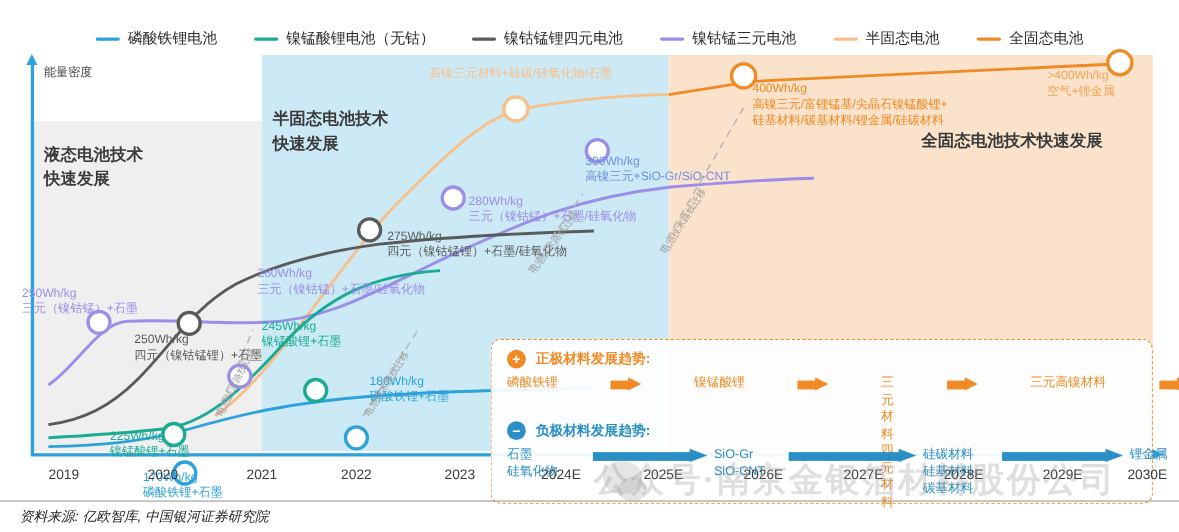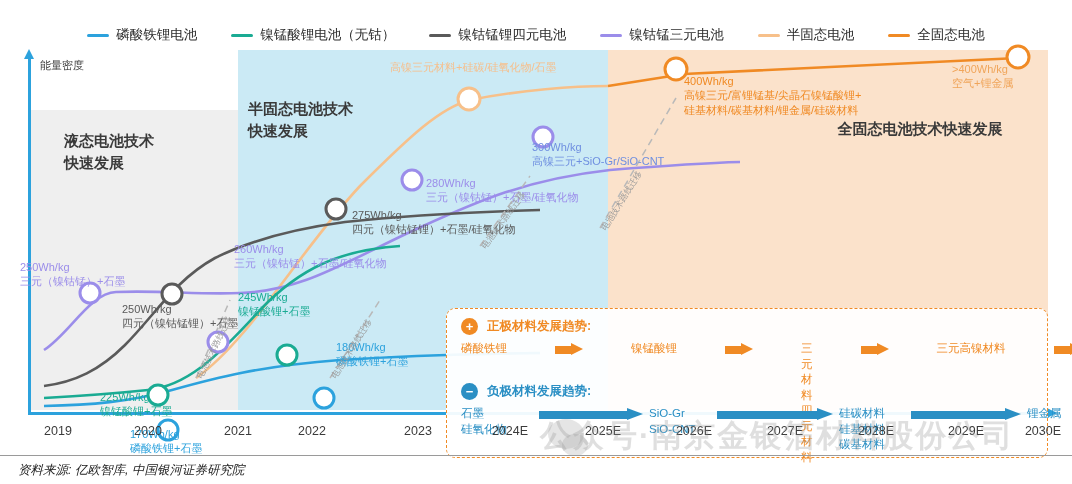--- a/index.html
+++ b/index.html
@@ -114,21 +114,21 @@
       <span>全固态电池</span>
     </div>
   </div>
 
   <div class="plot">
 
     <div class="band band-liquid"></div>
     <div class="band band-semi"></div>
     <div class="band band-solid"></div>
 
-    <div class="band-title" style="left:40px;top:80px;margin-left:24px;">
+    <div class="band-title" style="left:40px;top:80px;">
       <span>液态电池技术</span><br>
       <span>快速发展</span>
     </div>
     <div class="band-title" style="left:248px;top:24px;margin-top:24px;">
       <span>半固态电池技术</span><br>
       <span>快速发展</span>
     </div>
     <div class="band-title" style="left:920px;top:68px;transform:translateX(-50%);white-space:nowrap;">
       <span>全固态电池技术快速发展</span>
     </div>
@@ -297,21 +297,21 @@
         </div>
       </div>
 
     </div>
   </div>
 
   <div class="xticks">
     <span class="xtick" style="left:58px;">2019</span>
     <span class="xtick" style="left:148px;">2020</span>
     <span class="xtick" style="left:238px;">2021</span>
-    <span class="xtick" style="left:312px;text-align:right;">2022</span>
+    <span class="xtick" style="left:324px;text-align:right;">2022</span>
     <span class="xtick" style="left:418px;">2023</span>
     <span class="xtick" style="left:510px;">2024E</span>
     <span class="xtick" style="left:603px;">2025E</span>
     <span class="xtick" style="left:694px;text-align:center;">2026E</span>
     <span class="xtick" style="left:785px;">2027E</span>
     <span class="xtick" style="left:876px;">2028E</span>
     <span class="xtick" style="left:966px;">2029E</span>
     <span class="xtick" style="left:1043px;">2030E</span>
   </div>
 

